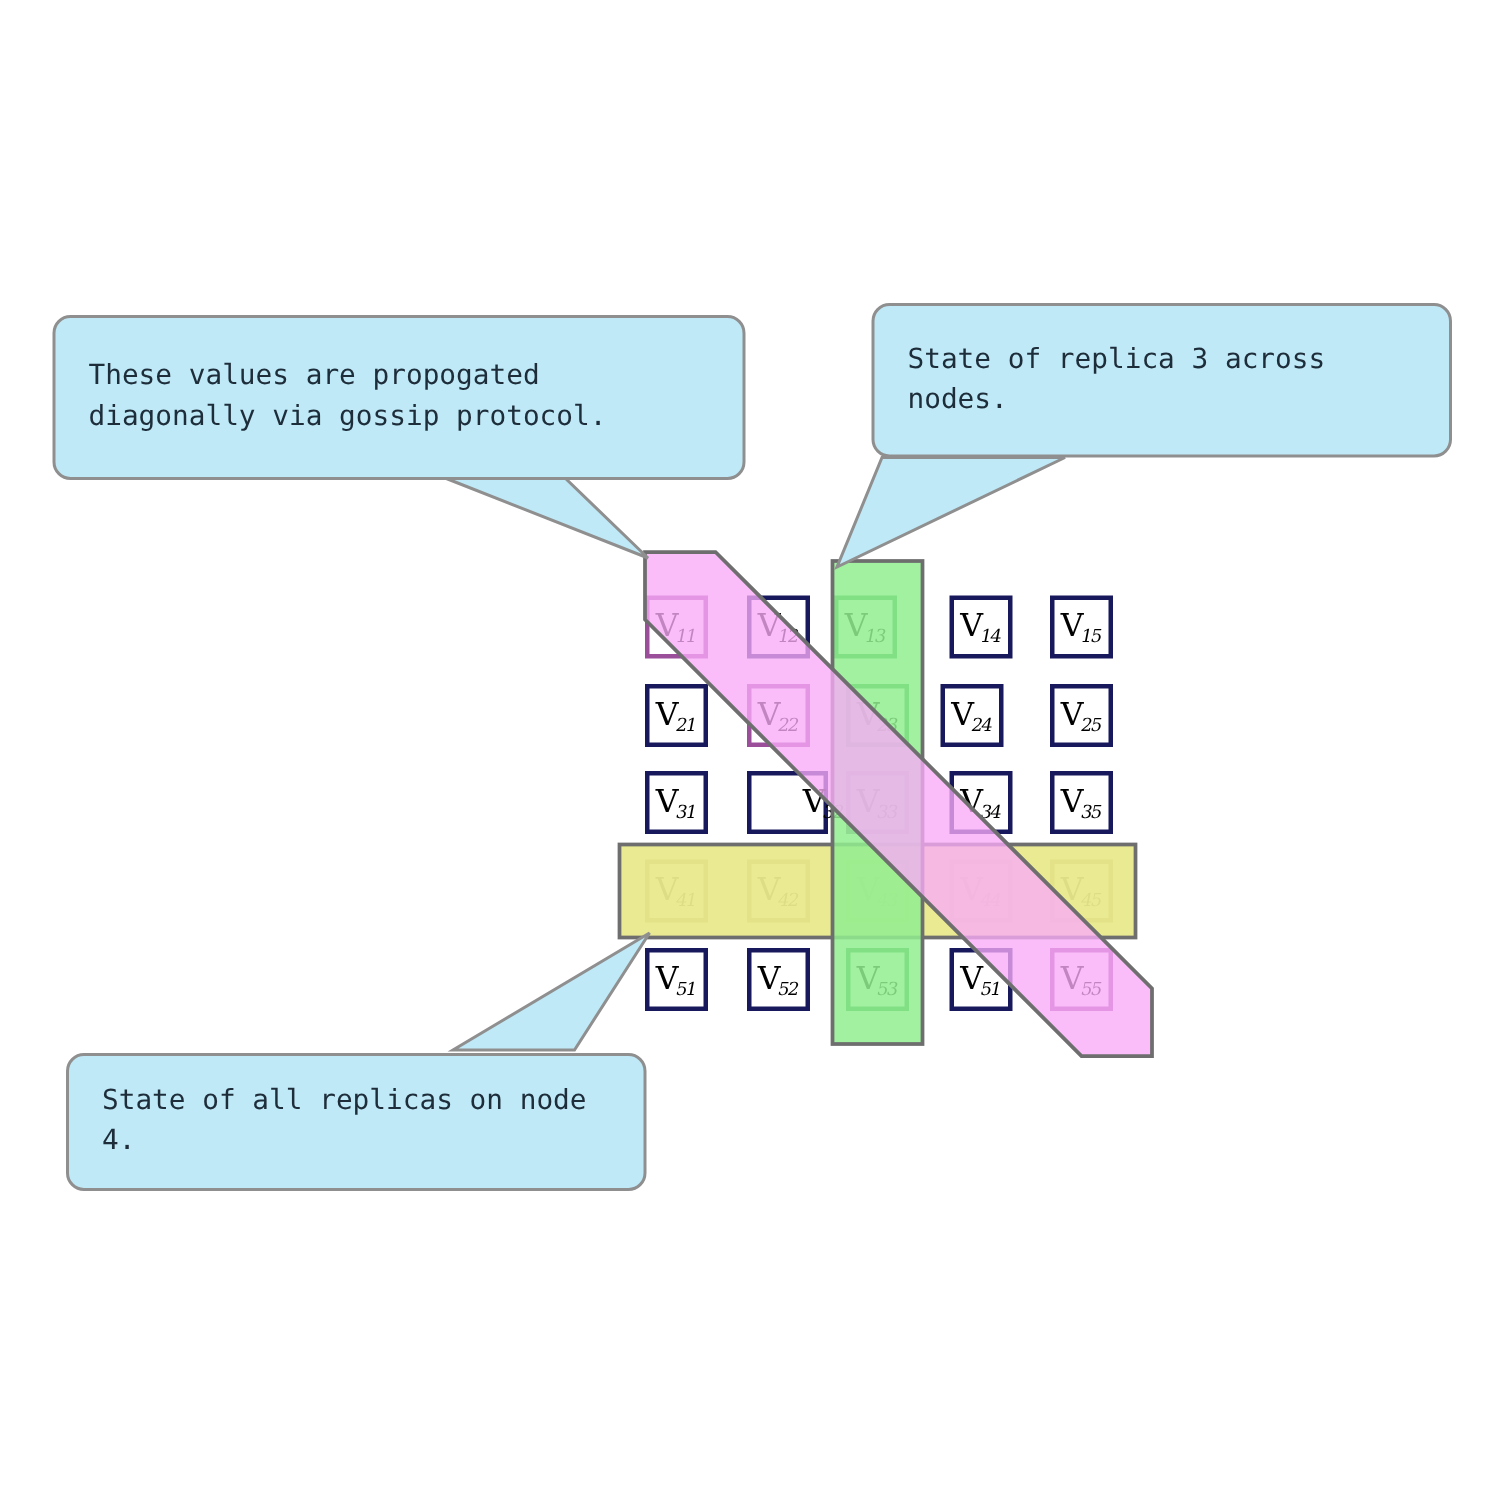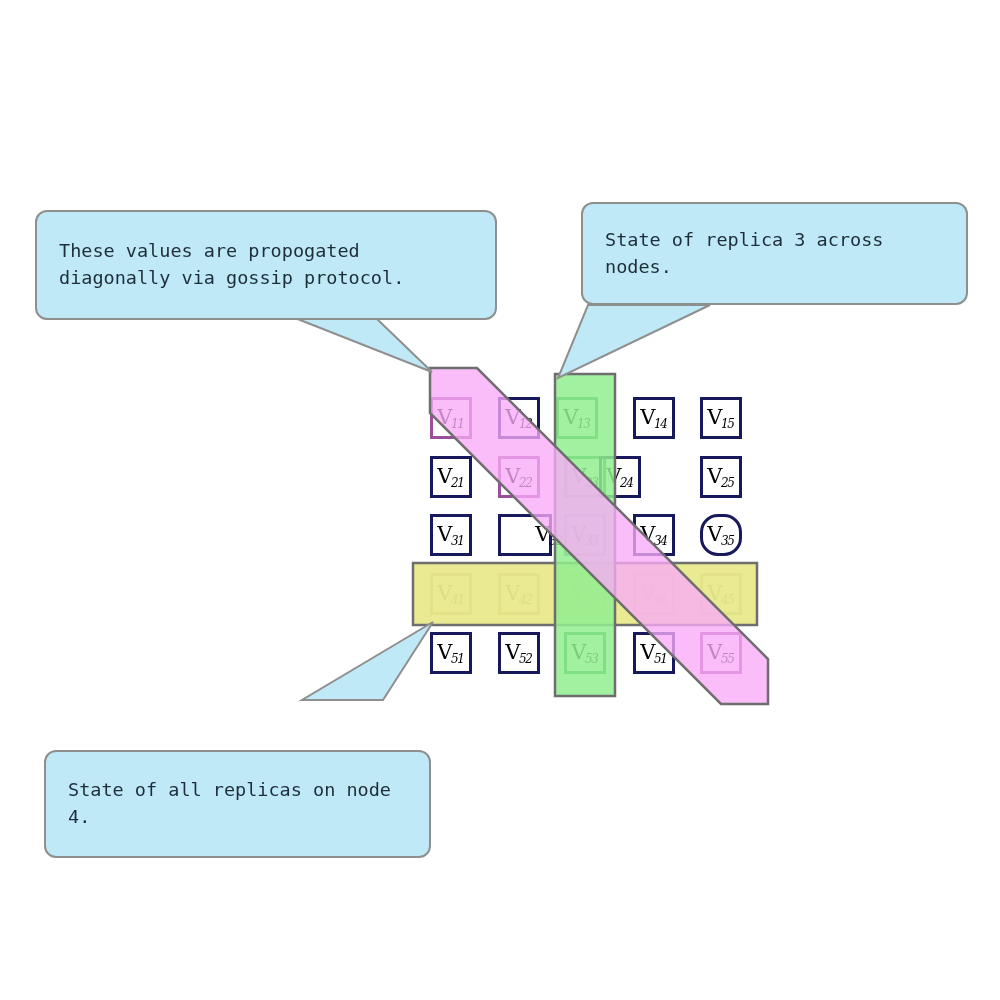--- a/index.html
+++ b/index.html
@@ -89,21 +89,21 @@
     white-space: pre-line;
   }
 
   #callout-gossip {
     left: 35px;  top: 210px;  width: 462px; height: 110px;
   }
   #callout-replica3 {
     left: 581px; top: 202px;  width: 387px; height: 103px;
   }
   #callout-node4 {
-    left: 44px;  top: 702px;  width: 387px; height: 108px; margin-top: 48px;
+    left: 44px;  top: 702px;  width: 387px; height: 92px;
   }
 </style>
 </head>
 <body>
 
 <div id="stage">
 
   <svg class="layer" id="band-layer" viewBox="0 0 1000 1000">
 
     <rect x="413" y="563" width="344" height="62" fill="#e9e98c" fill-opacity="0.95" stroke="#6e6e6e" stroke-width="2.5"></rect>
@@ -142,40 +142,40 @@
 
   <div class="cell" style="left:430px; top:456px;">
     <span class="vlabel">V<sub>21</sub></span>
   </div>
   <div class="cell hl-pink" style="left:498px; top:456px;">
     <span class="vlabel">V<sub>22</sub></span>
   </div>
   <div class="cell hl-green" style="left:564px; top:456px;">
     <span class="vlabel">V<sub>23</sub></span>
   </div>
-  <div class="cell" style="left:599px; top:456px;">
+  <div class="cell" style="left:627px; top:456px;">
     <span class="vlabel">V<sub>24</sub></span>
   </div>
   <div class="cell" style="left:700px; top:456px;">
     <span class="vlabel">V<sub>25</sub></span>
   </div>
 
   <div class="cell" style="left:430px; top:514px;">
     <span class="vlabel">V<sub>31</sub></span>
   </div>
   <div class="cell" style="left:498px; top:514px;padding-left:48px;">
     <span class="vlabel">V<sub>32</sub></span>
   </div>
   <div class="cell hl-mix" style="left:564px; top:514px;">
     <span class="vlabel">V<sub>33</sub></span>
   </div>
   <div class="cell" style="left:633px; top:514px;">
     <span class="vlabel">V<sub>34</sub></span>
   </div>
-  <div class="cell" style="left:700px; top:514px;border-radius:18px;">
+  <div class="cell" style="left:700px; top:514px;">
     <span class="vlabel">V<sub>35</sub></span>
   </div>
 
   <div class="cell hl-yellow" style="left:430px; top:573px;">
     <span class="vlabel">V<sub>41</sub></span>
   </div>
   <div class="cell hl-yellow" style="left:498px; top:573px;">
     <span class="vlabel">V<sub>42</sub></span>
   </div>
   <div class="cell hl-yellow" style="left:564px; top:573px;">

